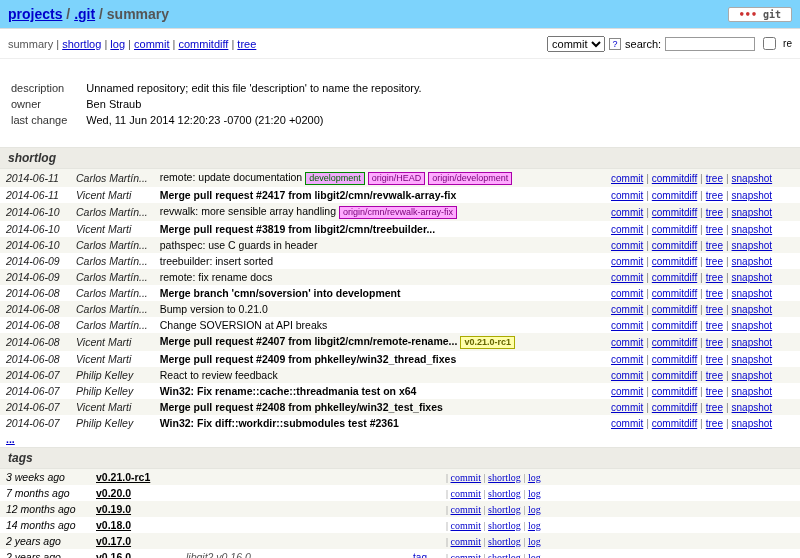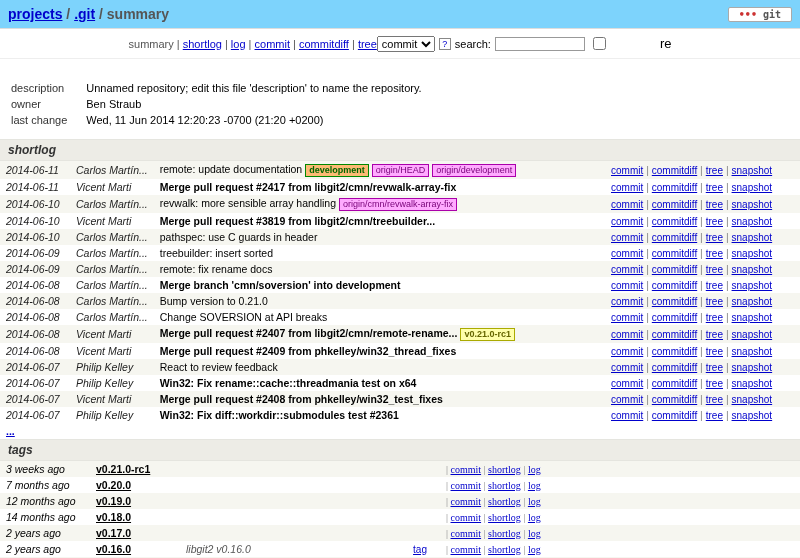--- a/index.html
+++ b/index.html
@@ -11,55 +11,55 @@
     padding: 6px 8px; display: flex; justify-content: space-between; align-items: center;
     font-size: 14px; font-weight: bold; color: #555;
   }
   .header a { font-weight: bold; }
   .git-logo {
     background: #fff; border: 1px solid #aaa; border-radius: 2px;
     padding: 1px 10px; font-family: monospace; font-size: 10px; font-weight: bold;
   }
   .git-logo .dots { color: #c33; }
   .navbar {
-    padding: 5px 8px; font-size: 11px; display: flex; justify-content: center; align-items: center;
+    padding: 5px 8px; font-size: 11px; display: flex; justify-content: space-between; align-items: center;
     border-bottom: 1px solid #eee;
   }
   .navbar .links span { color: #555; }
   .navbar .right { display: flex; align-items: center; gap: 4px; }
   .navbar select { font-size: 11px; }
   .navbar .qmark {
     display: inline-block; width: 12px; height: 12px; border: 1px solid #888;
     text-align: center; line-height: 11px; font-size: 9px; color: #0000cc; background: #fff;
   }
   .navbar input[type=text] { font-size: 11px; width: 90px; height: 14px; border: 1px solid #999; }
-  .navbar label { font-size: 13px; margin-left: 47px; }
+  .navbar label { font-size: 10px; }
   .spacer { height: 20px; }
-  .meta { padding: 0 8px 10px 8px; }
+  .meta { padding: 0 8px 18px 8px; }
   .meta table td { padding-right: 16px; font-size: 11px; white-space: nowrap; }
   .meta table td.lbl { color: #333; }
   .section-head {
     background: #edece6; padding: 3px 8px; font-size: 12px; font-weight: bold; font-style: italic;
     border-top: 1px solid #e5e5df; border-bottom: 1px solid #e5e5df; color: #333;
   }
   table.shortlog, table.tags { width: 100%; border-collapse: collapse; }
   table.shortlog td, table.tags td { padding: 2px 6px; font-size: 10.5px; vertical-align: middle; white-space: nowrap; }
   table.shortlog tr.odd, table.tags tr.odd { background: #f6f6f0; }
   table.shortlog tr.even, table.tags tr.even { background: #fff; }
   td.date { font-style: italic; width: 70px; color: #222; }
   td.author { width: 80px; font-style: italic; color: #222; }
   td.subj { color: #000; }
   td.subj.bold { font-weight: bold; }
   td.actions { text-align: left; width: 195px; font-size: 10px; color: #888; }
   td.actions a { font-size: 10px; }
   .badge {
     display: inline-block; font-size: 9px; padding: 0 3px; margin-left: 3px;
     border: 1px solid; line-height: 11px;
   }
-  .badge.green { background: #fdba74; border-color: #008800; color: #006600; font-weight: bold; }
+  .badge.green { background: #f0abfc; border-color: #008800; color: #006600; }
   .badge.pink  { background: #ffaaff; border-color: #aa00aa; color: #770077; }
   .badge.yellow{ background: #ffffaa; border-color: #aaaa00; color: #666600; }
   .ellipsis-row td { padding: 3px 10px; color: #0000cc; font-weight: bold; }
   table.tags td.age { font-style: italic; width: 90px; }
   table.tags td.tag { font-weight: bold; width: 90px; }
   table.tags td.tag a { color: #000; text-decoration: underline; }
   table.tags td.desc { font-style: italic; color: #555; width: 220px; }
   table.tags td.tagcol { font-size: 10px; width: 40px; text-align: center; }
   table.tags td.tactions { font-size: 10px; color: #888; font-family: Liberation Serif, serif; }
   table.tags td.tactions a { font-size: 10px; }

